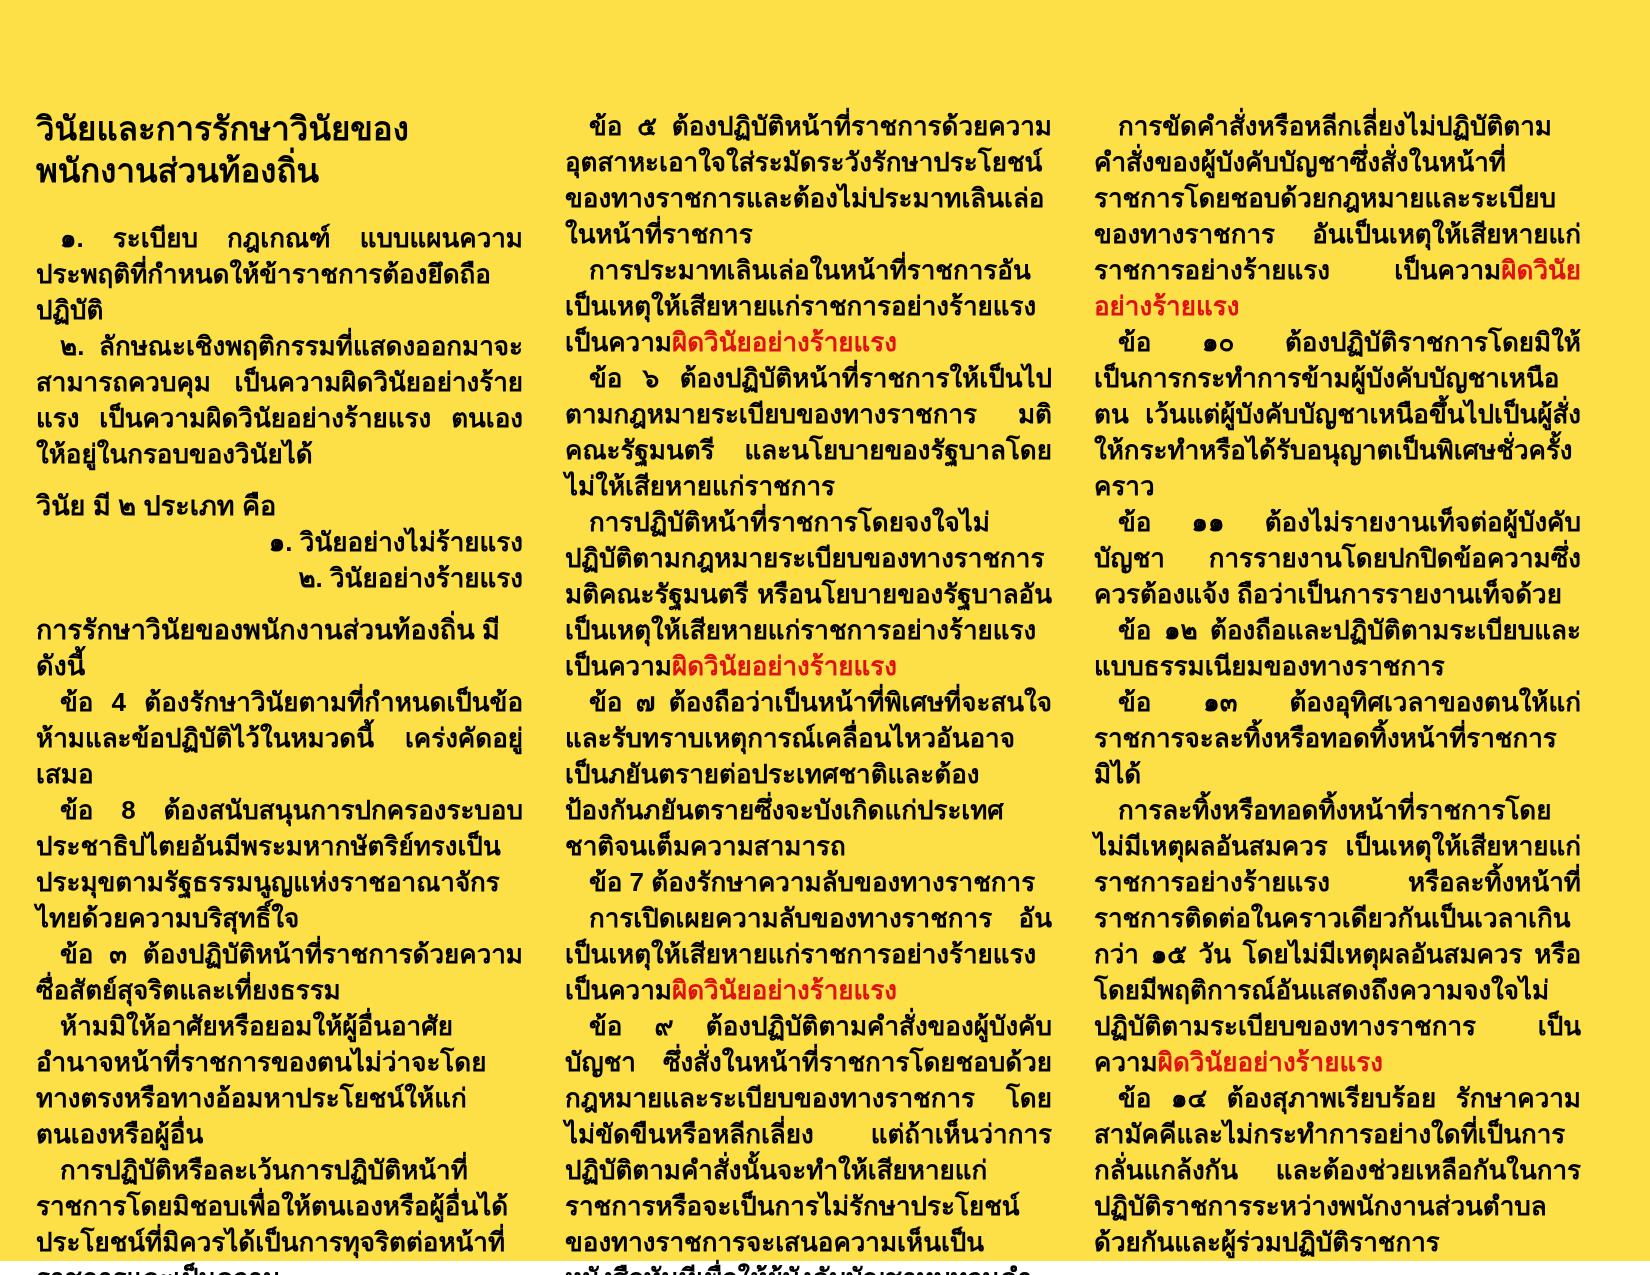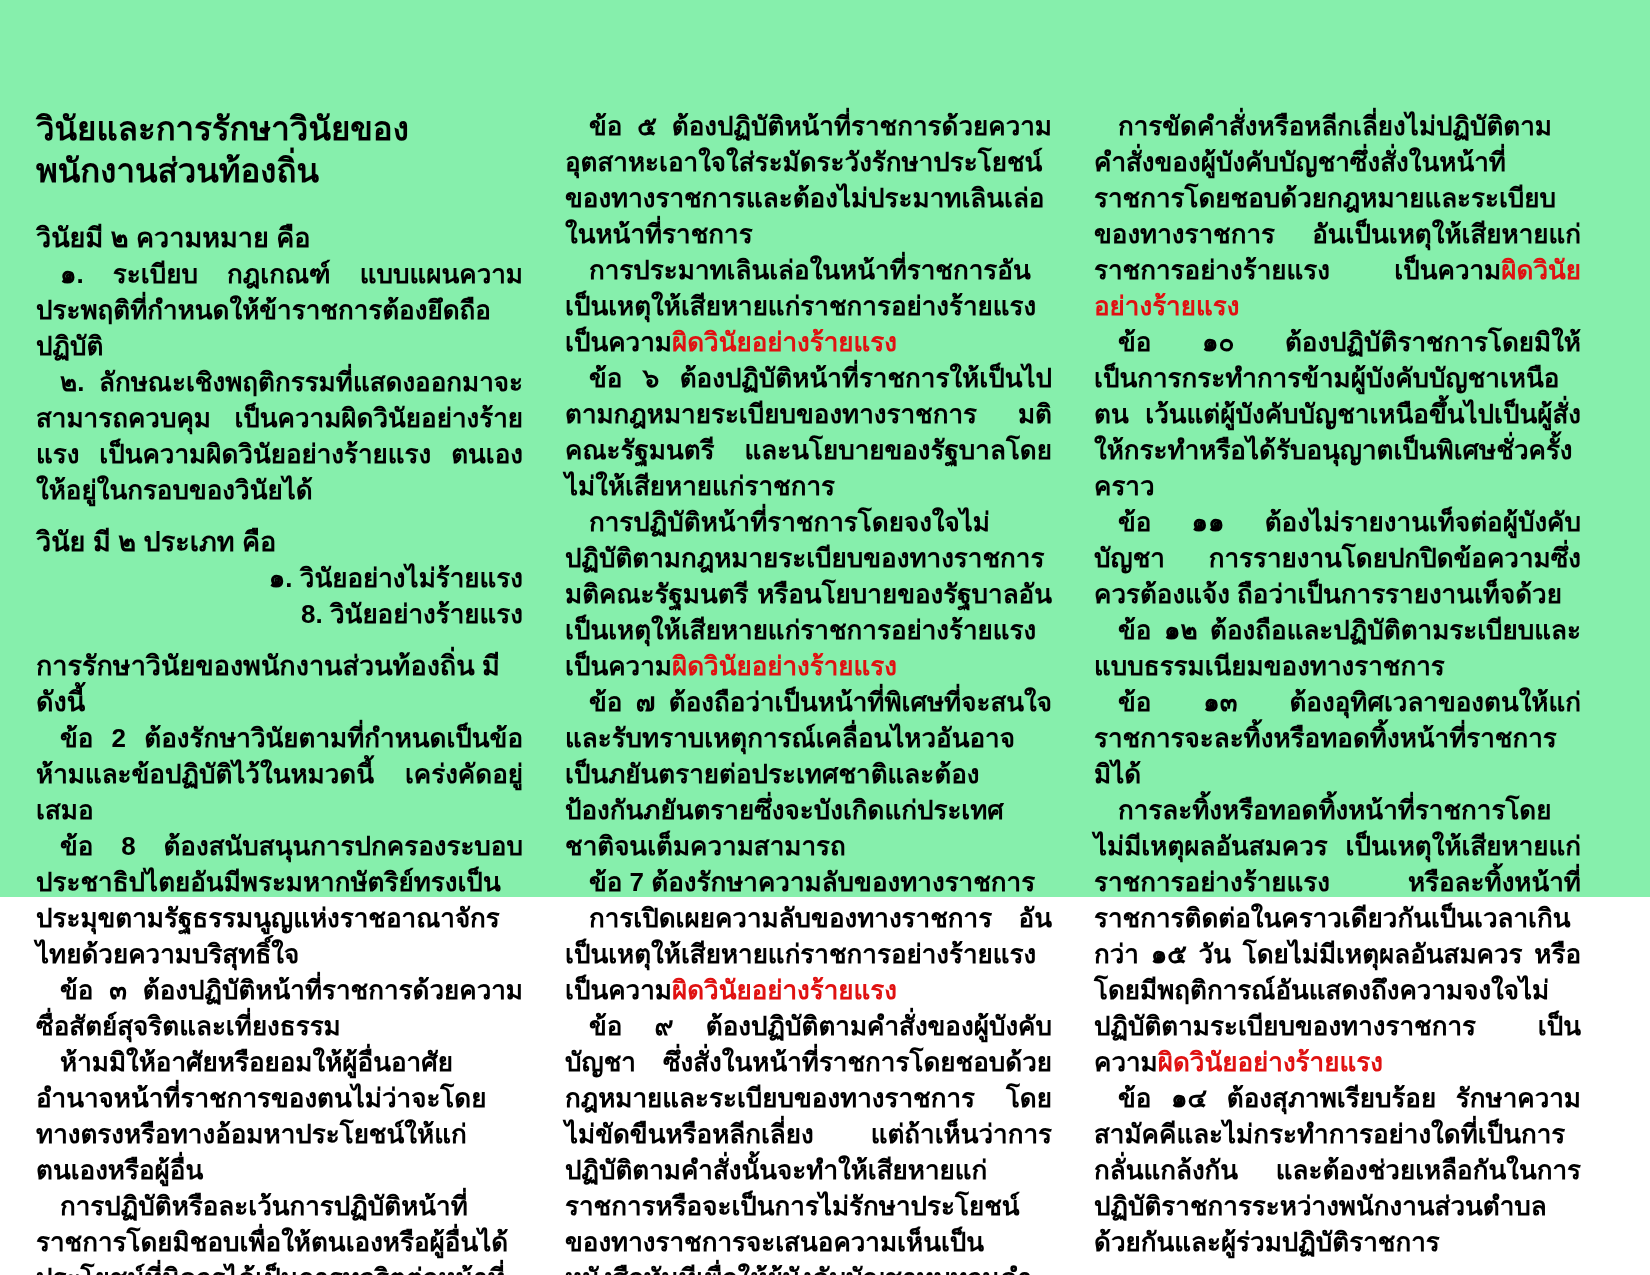--- a/index.html
+++ b/index.html
@@ -10,23 +10,23 @@
   body {
     width: 1650px;
     height: 1275px;
     overflow: hidden;
     font-family: "Liberation Sans", "DejaVu Sans", sans-serif;
     color: #000000;
   }
   .page {
     box-sizing: border-box;
     width: 1650px;
-    height: 897px;
+    height: 1261px;
     padding: 108px 64px 32px 36px;
-    background: #86efac;
+    background: #fde047;
   }
   .cols {
     display: flex;
     flex-direction: row;
     gap: 42px;
     align-items: flex-start;
   }
   .col {
     width: 487px;
     flex: 0 0 487px;
@@ -62,28 +62,27 @@
   .run-bold { font-weight: bold; color: #000000; }
   .run-redbold { font-weight: bold; color: #e01111; }
 </style>
 </head>
 <body>
 
 <div class="page">
   <div class="cols">
     <div class="col">
         <div class="doc-title"><span class="run-bold">วินัยและการรักษาวินัยของพนักงานส่วนท้องถิ่น</span></div>
-        <div class="sec-heading"><span class="run-bold">วินัยมี ๒ ความหมาย คือ</span></div>
         <div class="para"><span class="run-normal">๑. ระเบียบ กฎเกณฑ์ แบบแผนความประพฤติที่กำหนดให้ข้าราชการต้องยึดถือปฏิบัติ</span></div>
         <div class="para"><span class="run-normal">๒. ลักษณะเชิงพฤติกรรมที่แสดงออกมาจะสามารถควบคุม เป็นความผิดวินัยอย่างร้ายแรง เป็นความผิดวินัยอย่างร้ายแรง ตนเองให้อยู่ในกรอบของวินัยได้</span></div>
         <div class="sec-heading"><span class="run-bold">วินัย มี ๒ ประเภท คือ</span></div>
         <div class="list-item"><span class="run-normal">๑. วินัยอย่างไม่ร้ายแรง</span></div>
-        <div class="list-item"><span class="run-normal">8. วินัยอย่างร้ายแรง</span></div>
+        <div class="list-item"><span class="run-normal">๒. วินัยอย่างร้ายแรง</span></div>
         <div class="sec-heading"><span class="run-bold">การรักษาวินัยของพนักงานส่วนท้องถิ่น มีดังนี้</span></div>
-        <div class="para"><span class="run-bold">ข้อ 2</span><span class="run-normal"> ต้องรักษาวินัยตามที่กำหนดเป็นข้อห้ามและข้อปฏิบัติไว้ในหมวดนี้ เคร่งคัดอยู่เสมอ</span></div>
+        <div class="para"><span class="run-bold">ข้อ 4</span><span class="run-normal"> ต้องรักษาวินัยตามที่กำหนดเป็นข้อห้ามและข้อปฏิบัติไว้ในหมวดนี้ เคร่งคัดอยู่เสมอ</span></div>
         <div class="para"><span class="run-bold">ข้อ 8</span><span class="run-normal"> ต้องสนับสนุนการปกครองระบอบประชาธิปไตยอันมีพระมหากษัตริย์ทรงเป็นประมุขตามรัฐธรรมนูญแห่งราชอาณาจักรไทยด้วยความบริสุทธิ์ใจ</span></div>
         <div class="para"><span class="run-bold">ข้อ ๓</span><span class="run-normal"> ต้องปฏิบัติหน้าที่ราชการด้วยความซื่อสัตย์สุจริตและเที่ยงธรรม</span></div>
         <div class="para"><span class="run-normal">ห้ามมิให้อาศัยหรือยอมให้ผู้อื่นอาศัยอำนาจหน้าที่ราชการของตนไม่ว่าจะโดยทางตรงหรือทางอ้อมหาประโยชน์ให้แก่ตนเองหรือผู้อื่น</span></div>
         <div class="para"><span class="run-normal">การปฏิบัติหรือละเว้นการปฏิบัติหน้าที่ราชการโดยมิชอบเพื่อให้ตนเองหรือผู้อื่นได้ประโยชน์ที่มิควรได้เป็นการทุจริตต่อหน้าที่ราชการและเป็นความ</span></div>
       </div>
     <div class="col">
         <div class="para"><span class="run-bold">ข้อ ๕</span><span class="run-normal"> ต้องปฏิบัติหน้าที่ราชการด้วยความอุตสาหะเอาใจใส่ระมัดระวังรักษาประโยชน์ของทางราชการและต้องไม่ประมาทเลินเล่อในหน้าที่ราชการ</span></div>
         <div class="para"><span class="run-normal">การประมาทเลินเล่อในหน้าที่ราชการอันเป็นเหตุให้เสียหายแก่ราชการอย่างร้ายแรง เป็นความ</span><span class="run-redbold">ผิดวินัยอย่างร้ายแรง</span></div>
         <div class="para"><span class="run-bold">ข้อ ๖</span><span class="run-normal"> ต้องปฏิบัติหน้าที่ราชการให้เป็นไปตามกฎหมายระเบียบของทางราชการ มติคณะรัฐมนตรี และนโยบายของรัฐบาลโดยไม่ให้เสียหายแก่ราชการ</span></div>
         <div class="para"><span class="run-normal">การปฏิบัติหน้าที่ราชการโดยจงใจไม่ปฏิบัติตามกฎหมายระเบียบของทางราชการ มติคณะรัฐมนตรี หรือนโยบายของรัฐบาลอันเป็นเหตุให้เสียหายแก่ราชการอย่างร้ายแรง เป็นความ</span><span class="run-redbold">ผิดวินัยอย่างร้ายแรง</span></div>

